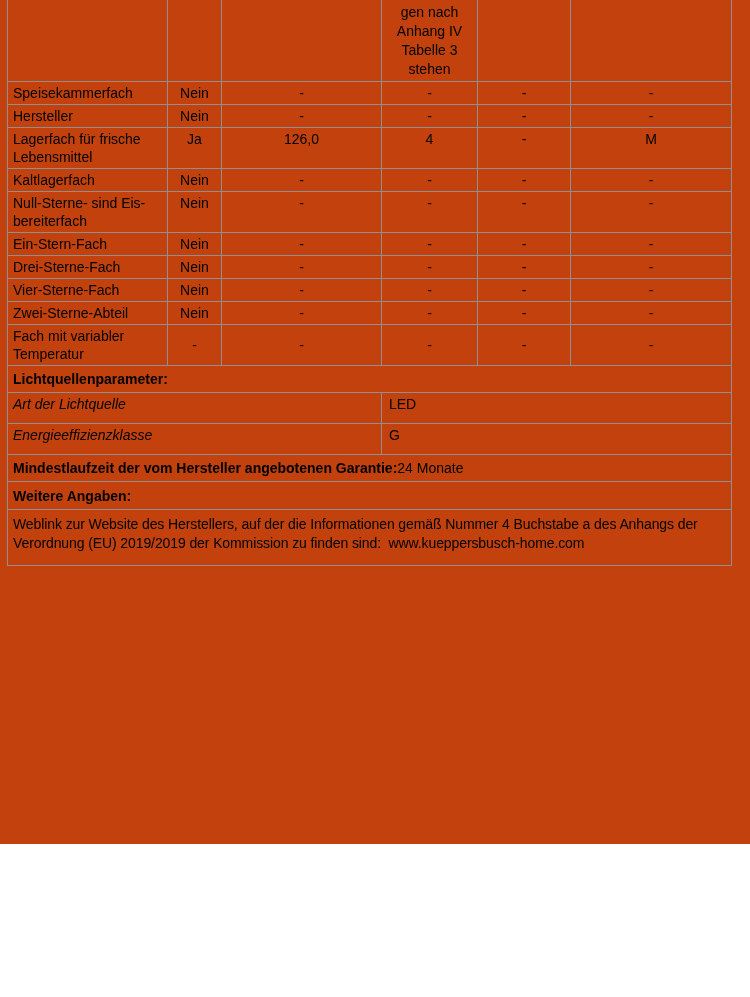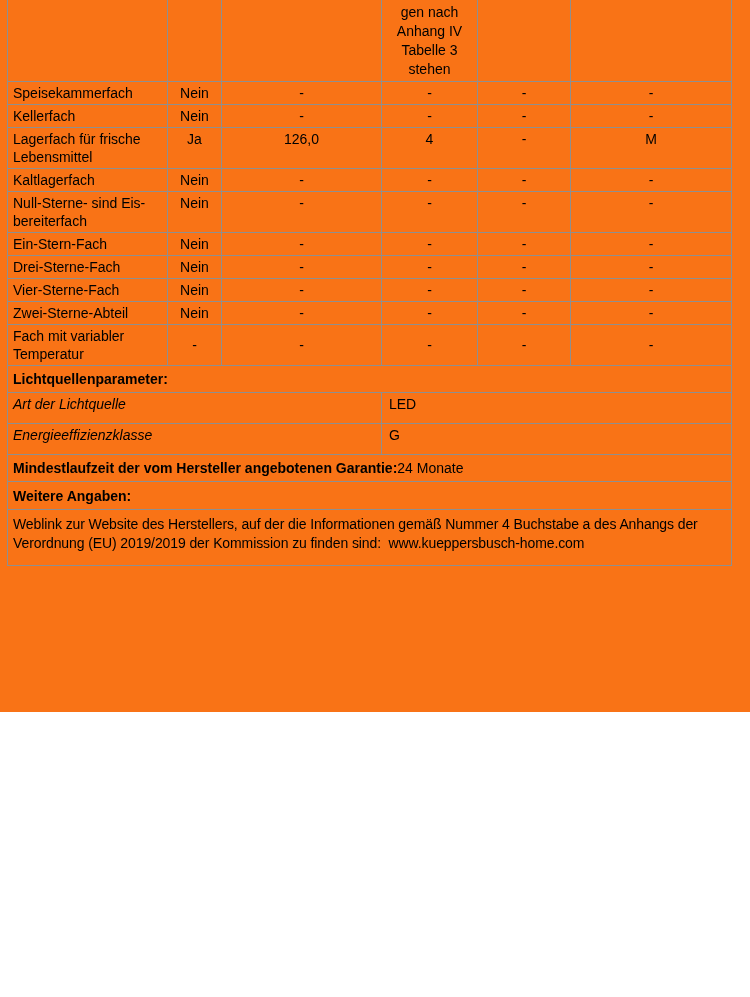--- a/index.html
+++ b/index.html
@@ -1,21 +1,21 @@
 <!DOCTYPE html>
 <html><head>
 <meta charset="utf-8">
 <style>
   html, body { margin: 0; padding: 0; }
   body {
     width: 750px; height: 997px; background: #ffffff;
     font-family: "Liberation Sans", "DejaVu Sans", sans-serif;
     color: #000000;
   }
-  .page { position: relative; width: 750px; height: 712px; background: #f97316; overflow: hidden; }
+  .page { position: relative; width: 750px; height: 844px; background: #c2410c; overflow: hidden; }
 
   table.doc {
     position: absolute; left: 7px; top: 0;
     width: 724px; border-collapse: collapse; table-layout: fixed;
     font-size: 14px;
   }
   td {
     border: 1px solid #8f8f8f;
     padding: 2px 5px;
     vertical-align: top;
@@ -77,21 +77,21 @@
 
       <tr>
           <td class="c-name">Speisekammerfach</td>
           <td class="c-val">Nein</td>
           <td class="c-val">-</td>
           <td class="c-val">-</td>
           <td class="c-val">-</td>
           <td class="c-val">-</td>
         </tr>
         <tr>
-          <td class="c-name">Kellerfach</td>
+          <td class="c-name">Hersteller</td>
           <td class="c-val">Nein</td>
           <td class="c-val">-</td>
           <td class="c-val">-</td>
           <td class="c-val">-</td>
           <td class="c-val">-</td>
         </tr>
         <tr>
           <td class="c-name">Lagerfach für frische
 Lebensmittel</td>
           <td class="c-val">Ja</td>

